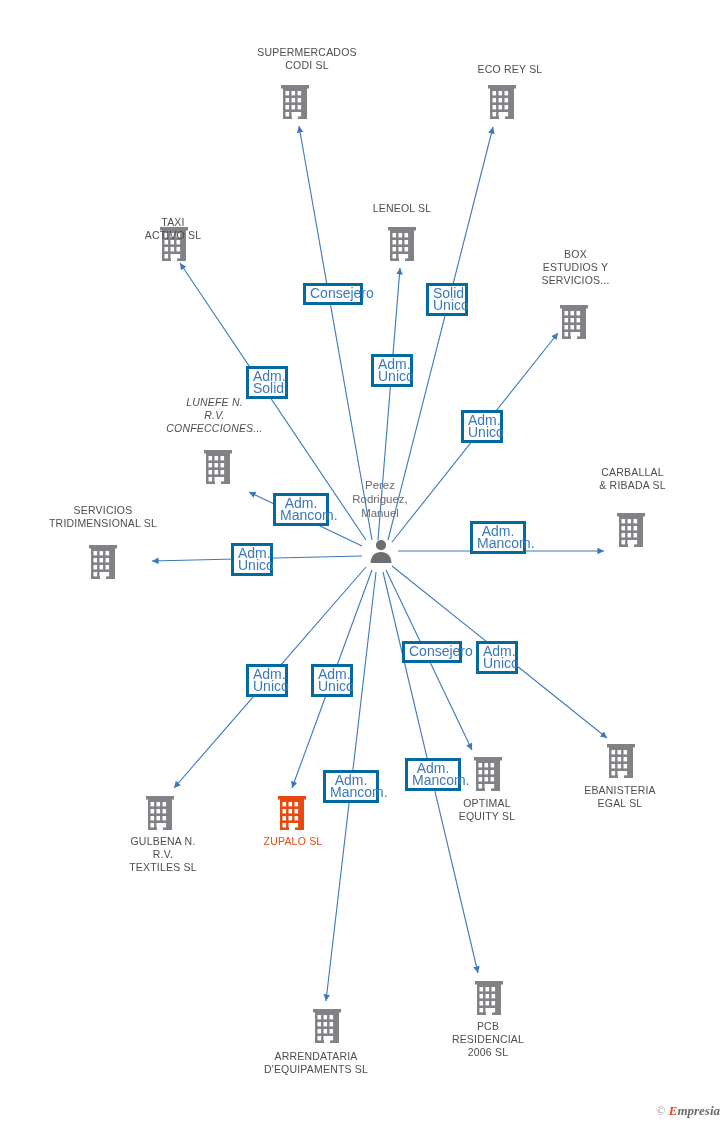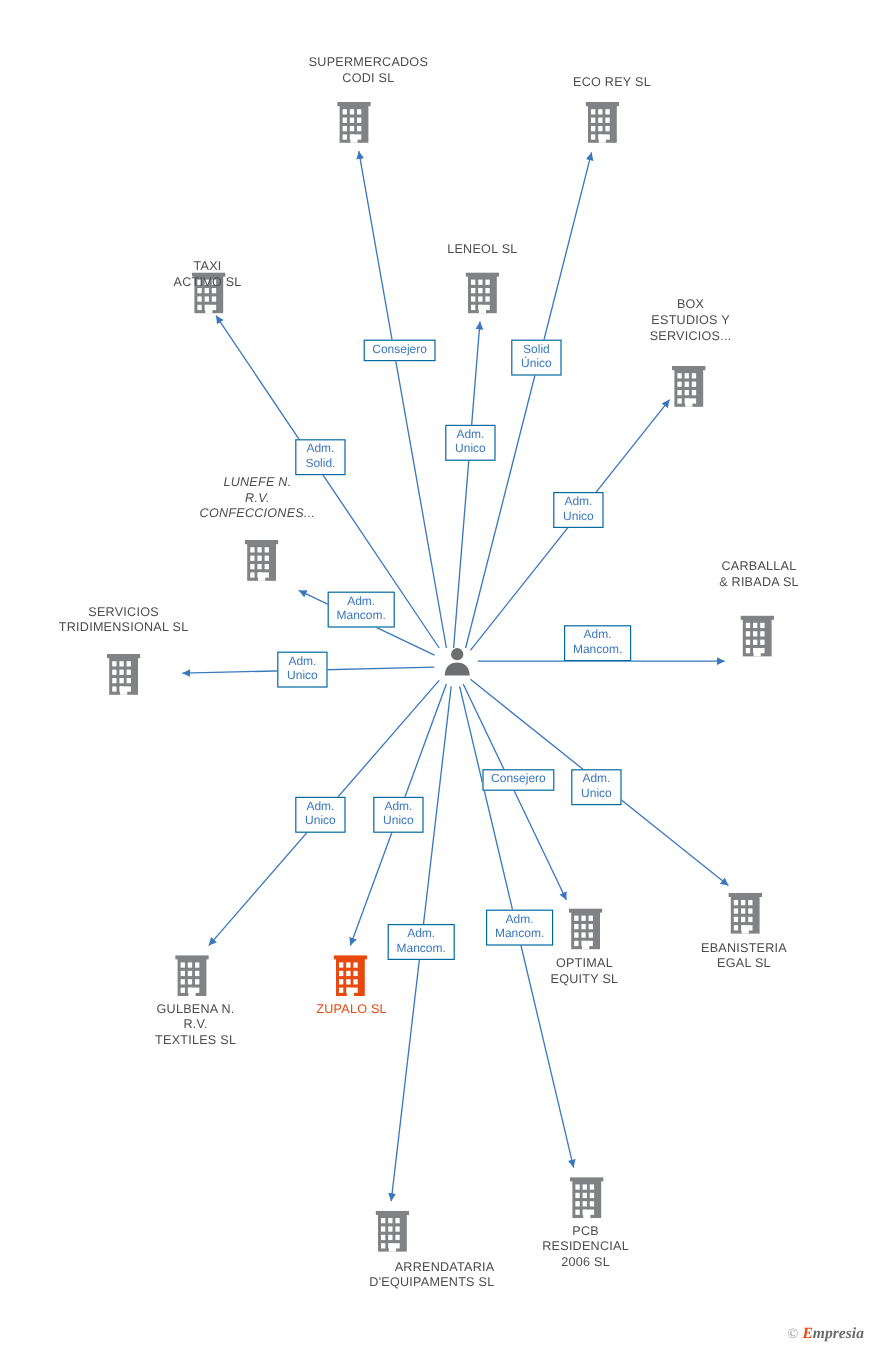--- a/index.html
+++ b/index.html
@@ -41,24 +41,24 @@
     font-weight: normal;
   }
   .person-label {
     font-size: 11.5px;
     color: #6a6a6a;
     line-height: 14px;
     white-space: pre-line;
   }
   .badge {
     position: absolute;
-    border: 1px solid #0369a1;
+    border: 3px solid #0369a1;
     background: #ffffff;
     color: #3a78bd;
-    font-size: 10px;
+    font-size: 14px;
     line-height: 11.5px;
     text-align: center;
     padding: 2px 4px;
     white-space: pre-line;
     box-sizing: border-box;
   }
   .icon-wrap {
     position: absolute;
   }
   .watermark {
@@ -376,21 +376,21 @@
           <rect x="10.5" y="13" width="3.6" height="4.4" fill="#ffffff"></rect>
           <rect x="16.5" y="13" width="3.6" height="4.4" fill="#ffffff"></rect>
           <rect x="4.5" y="20" width="3.6" height="4.4" fill="#ffffff"></rect>
           <rect x="10.5" y="20" width="3.6" height="4.4" fill="#ffffff"></rect>
           <rect x="16.5" y="20" width="3.6" height="4.4" fill="#ffffff"></rect>
           <rect x="4.5" y="27" width="3.6" height="4.4" fill="#ffffff"></rect>
           <rect x="10.5" y="27" width="3.6" height="4.4" fill="#ffffff"></rect>
           <rect x="16.5" y="27" width="3.6" height="4.4" fill="#ffffff"></rect>
           <rect x="11" y="27" width="6" height="7" fill="#ffffff"></rect>
         </svg></div>
-      <div class="node" style="left: 252px; top: 1050px; width: 160px; text-align: right;">
+      <div class="node" style="left: 236px; top: 1050px; width: 160px;">
         <div class="node-label">ARRENDATARIA
 D'EQUIPAMENTS SL</div>
       </div>
       <div class="icon-wrap" style="left: 475px; top: 981px;"><svg width="28" height="36" viewBox="0 0 28 36">
           <rect x="2" y="2" width="24" height="32" fill="#808285"></rect>
           <rect x="0" y="0" width="28" height="3.5" fill="#808285"></rect>
           <rect x="4.5" y="6" width="3.6" height="4.4" fill="#ffffff"></rect>
           <rect x="10.5" y="6" width="3.6" height="4.4" fill="#ffffff"></rect>
           <rect x="16.5" y="6" width="3.6" height="4.4" fill="#ffffff"></rect>
           <rect x="4.5" y="13" width="3.6" height="4.4" fill="#ffffff"></rect>
@@ -438,19 +438,24 @@
       <div class="badge" style="left: 476px; top: 641px; width: 42px; min-height: 30px;">Adm.
 Unico</div>
     </div>
 
   <div class="icon-wrap" style="left:368px; top:538px;">
     <svg width="26" height="26" viewBox="0 0 26 26">
       <circle cx="13" cy="7.2" r="5.1" fill="#6d6e71"></circle>
       <path d="M2.6 25 C2.6 17.6 7.3 14 13 14 C18.7 14 23.4 17.6 23.4 25 Z" fill="#6d6e71"></path>
     </svg>
   </div>
+  <div class="node" style="left:318px; top:478px; width:124px;">
+    <div class="person-label">Perez
+Rodriguez,
+Manuel</div>
+  </div>
 
   <div class="watermark">
     <span class="c">©</span>
     <span class="e">E</span><span class="rest">mpresia</span>
   </div>
 
 </div>
 
 </body></html>

